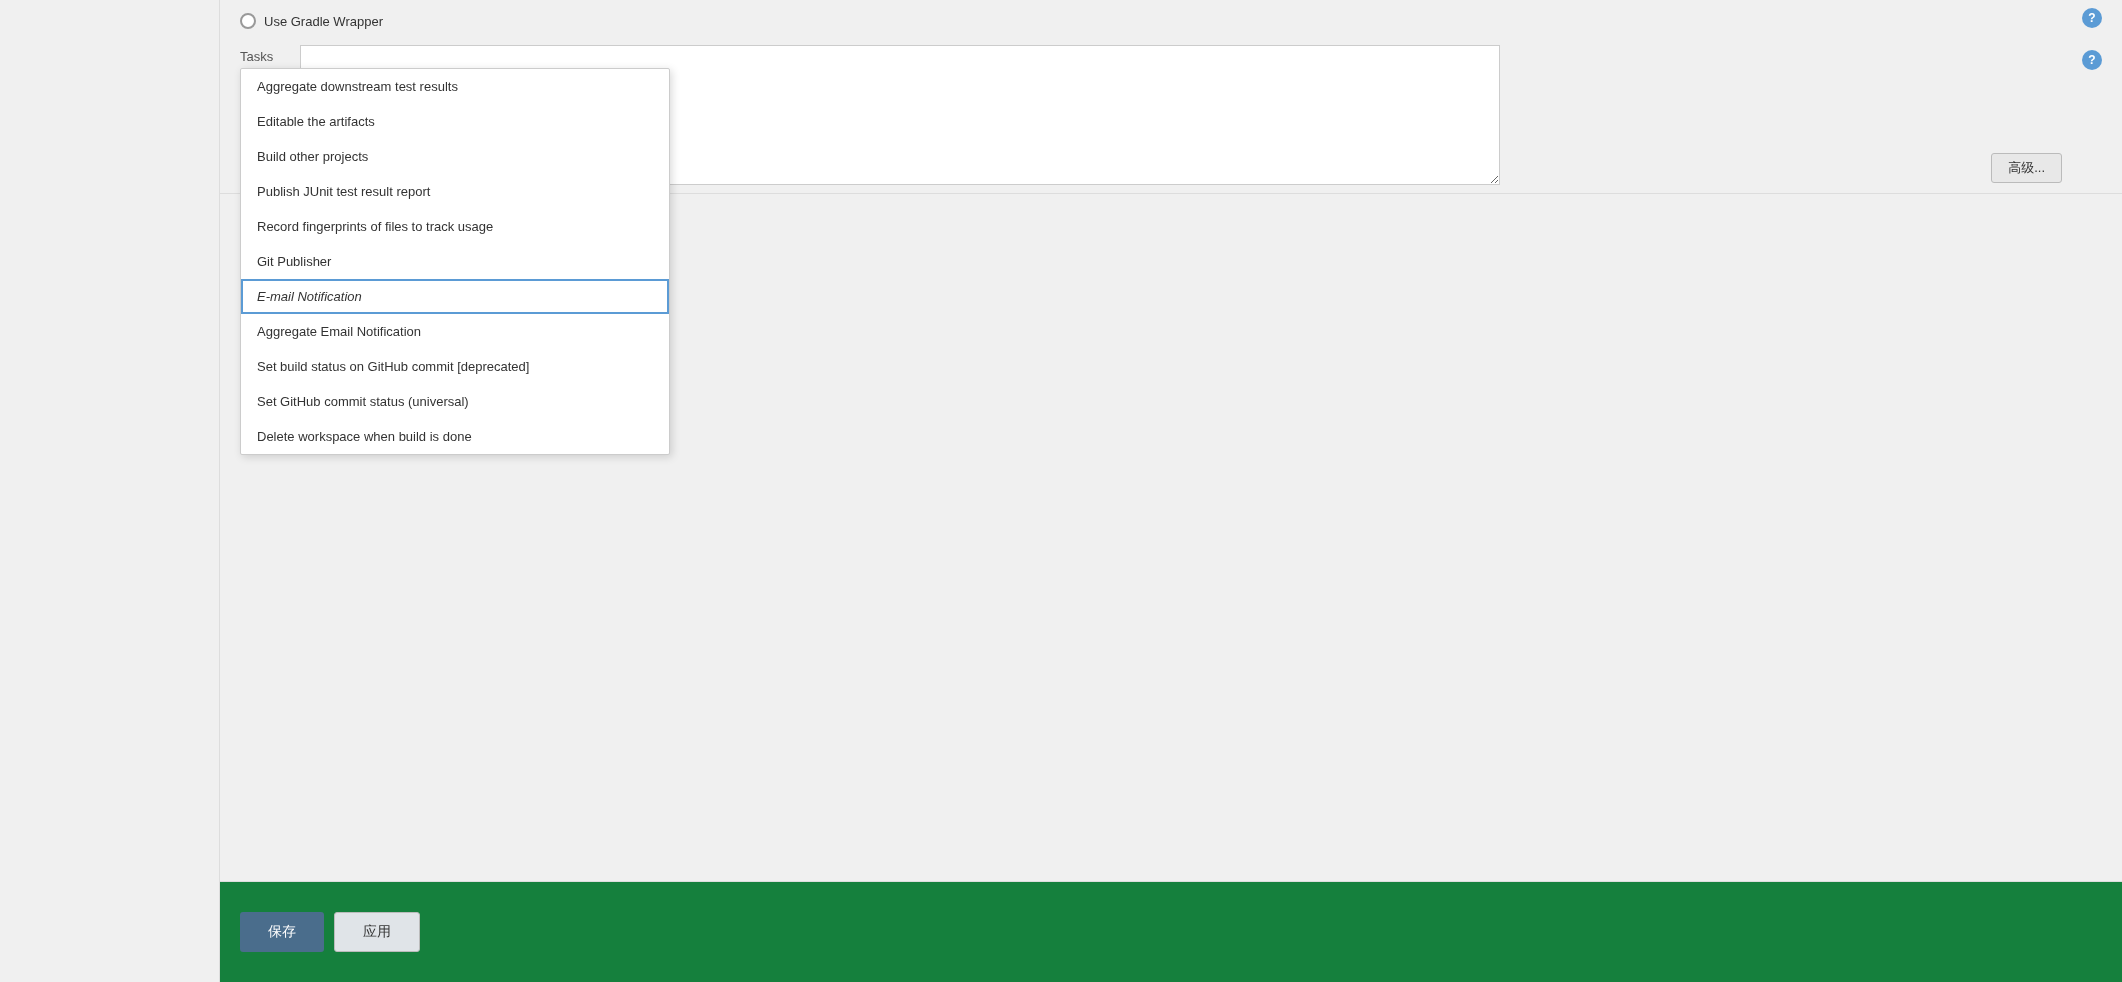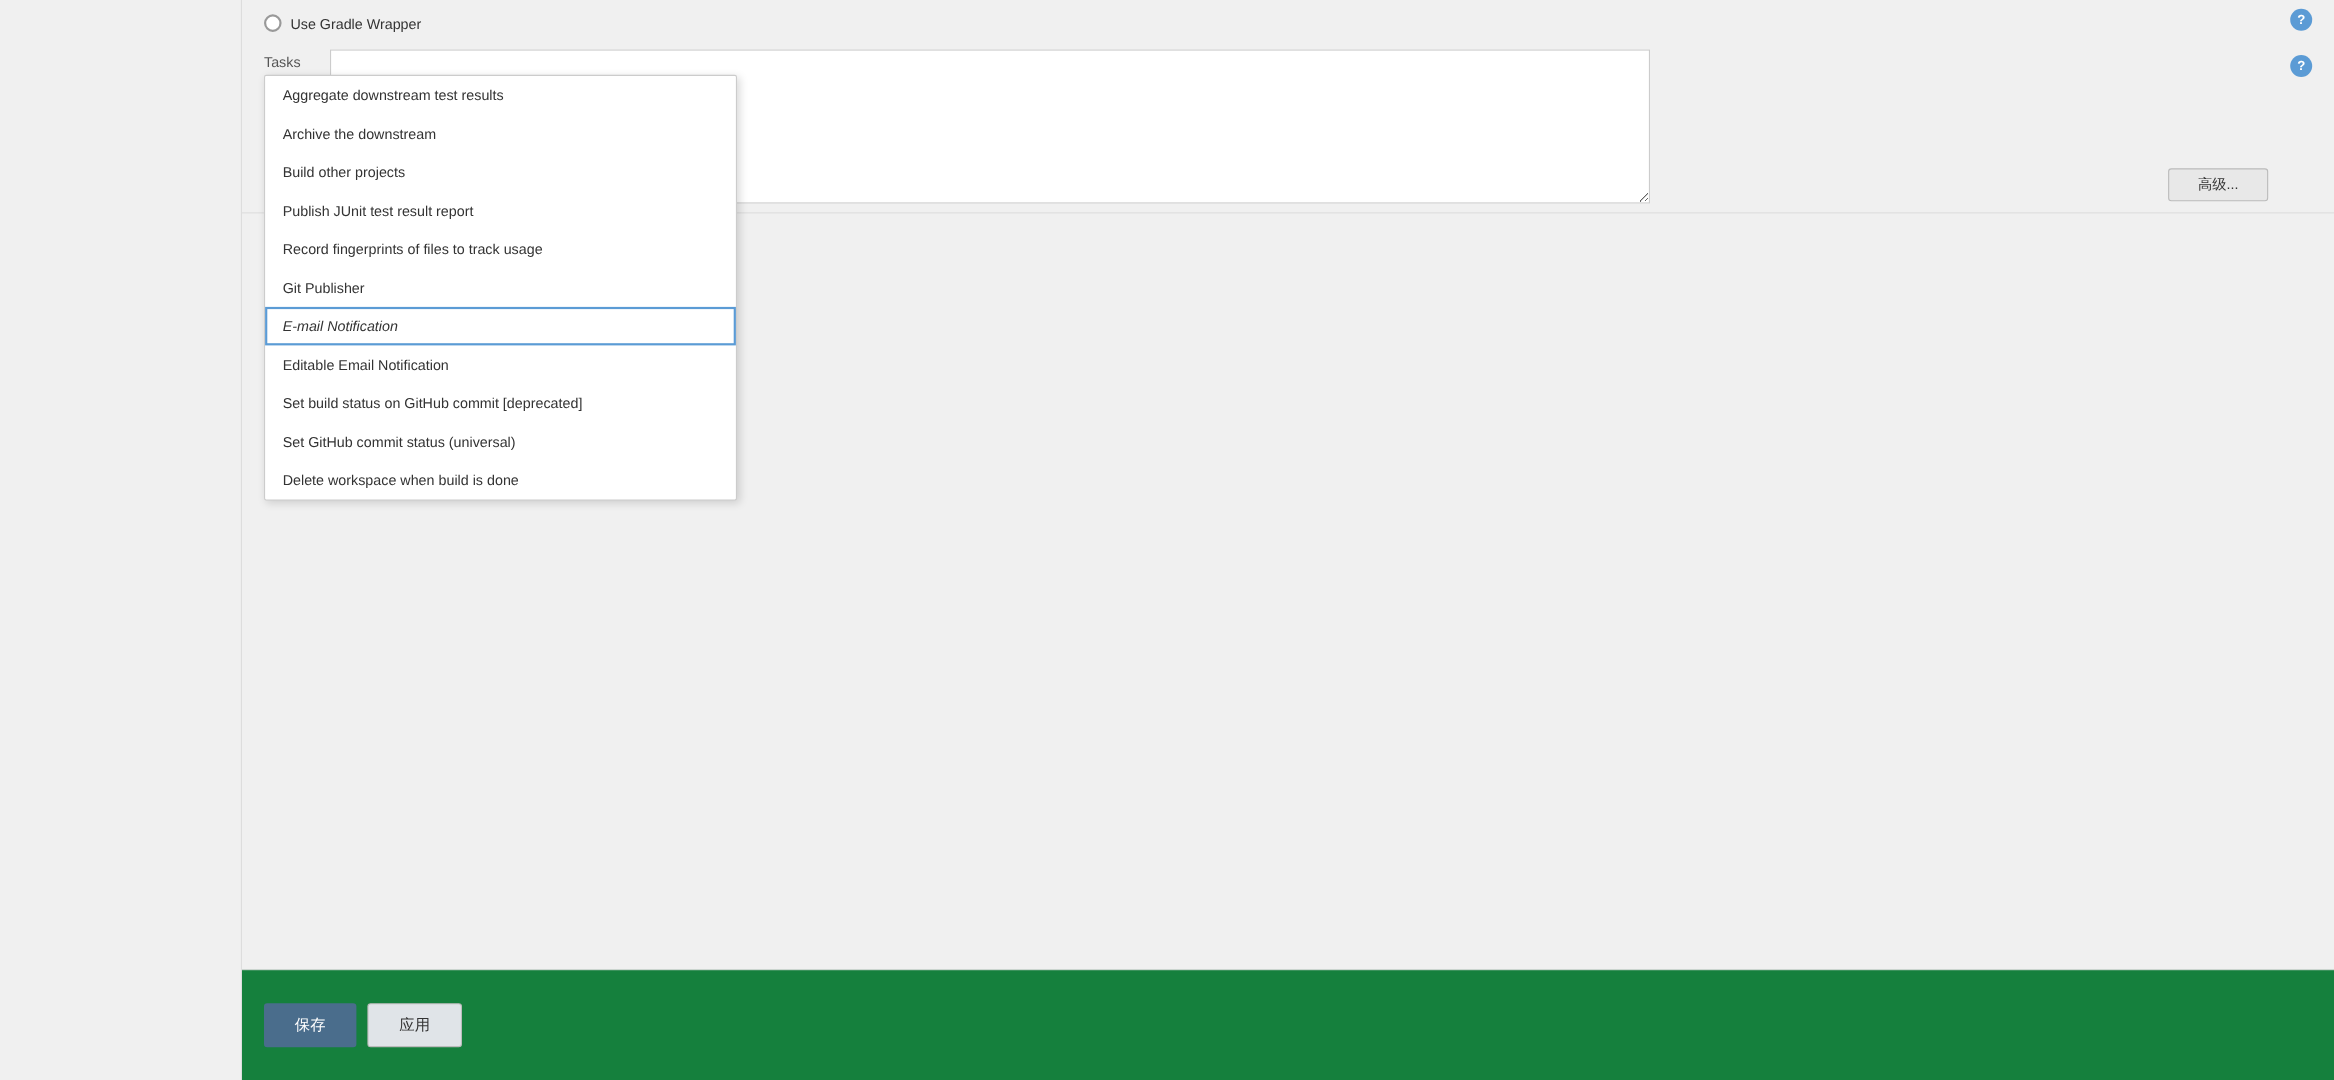--- a/index.html
+++ b/index.html
@@ -123,57 +123,57 @@
     </div>
 
     <div class="radio-option" style="padding-left: 20px; padding-top: 8px; padding-bottom: 8px; display:flex; align-items:center; gap:8px;">
       <div class="radio-circle"></div>
       <span style="font-size:13px; color:#333;text-align:center;">Use Gradle Wrapper</span>
     </div>
 
     <div style="display:flex; align-items:flex-start; padding: 8px 20px; gap:0; position:relative;">
       <span style="min-width:60px; font-size:13px; color:#555; padding-top:4px;">Tasks</span>
       <textarea style="flex: 1 1 0%; max-width: 1200px; height: 140px; border: 1px solid rgb(204, 204, 204); background: white; padding: 4px; font-size: 12px; resize: vertical;"></textarea>
-      <button style="position:absolute; right:60px; bottom:10px; padding:5px 26px; background:#e8e8e8; border:1px solid #bbb; border-radius:3px; cursor:pointer; font-size:13px; color:#333;">高级...</button>
+      <button style="position:absolute; right:60px; bottom:10px; padding:5px 16px; background:#e8e8e8; border:1px solid #bbb; border-radius:3px; cursor:pointer; font-size:13px; color:#333;">高级...</button>
     </div>
 
     <div style="height:1px; background:#ddd; margin: 0 0;"></div>
 
     <div style="padding: 20px 20px;">
       <button style="display:inline-flex; align-items:center; gap:6px; padding:5px 14px; background:#e8e8e8; border:1px solid #bbb; border-radius:3px; cursor:pointer; font-size:13px; color:#333;">
         <span>增加构建后操作步骤</span>
         <span style="font-size:10px;">▼</span>
       </button>
     </div>
 
     <div class="dropdown-menu" style="position:absolute; left:20px; top:68px; width:430px; background:white; border:1px solid #ccc; border-radius:2px; box-shadow:2px 2px 8px rgba(0,0,0,0.15); z-index:100;">
 
       <div class="dropdown-item">
         <span>Aggregate downstream test results</span>
       </div>
       <div class="dropdown-item">
-        <span>Archive the downstream</span>
+        <span>Editable the artifacts</span>
       </div>
       <div class="dropdown-item">
         <span>Build other projects</span>
       </div>
       <div class="dropdown-item">
         <span>Publish JUnit test result report</span>
       </div>
       <div class="dropdown-item">
         <span>Record fingerprints of files to track usage</span>
       </div>
       <div class="dropdown-item">
         <span>Git Publisher</span>
       </div>
       <div class="dropdown-item selected" style="border: 2px solid #5b9bd5; padding: 8px 14px; background:white;">
         <span>E-mail Notification</span>
       </div>
       <div class="dropdown-item">
-        <span>Editable Email Notification</span>
+        <span>Aggregate Email Notification</span>
       </div>
       <div class="dropdown-item">
         <span>Set build status on GitHub commit [deprecated]</span>
       </div>
       <div class="dropdown-item">
         <span>Set GitHub commit status (universal)</span>
       </div>
       <div class="dropdown-item">
         <span>Delete workspace when build is done</span>
       </div>

